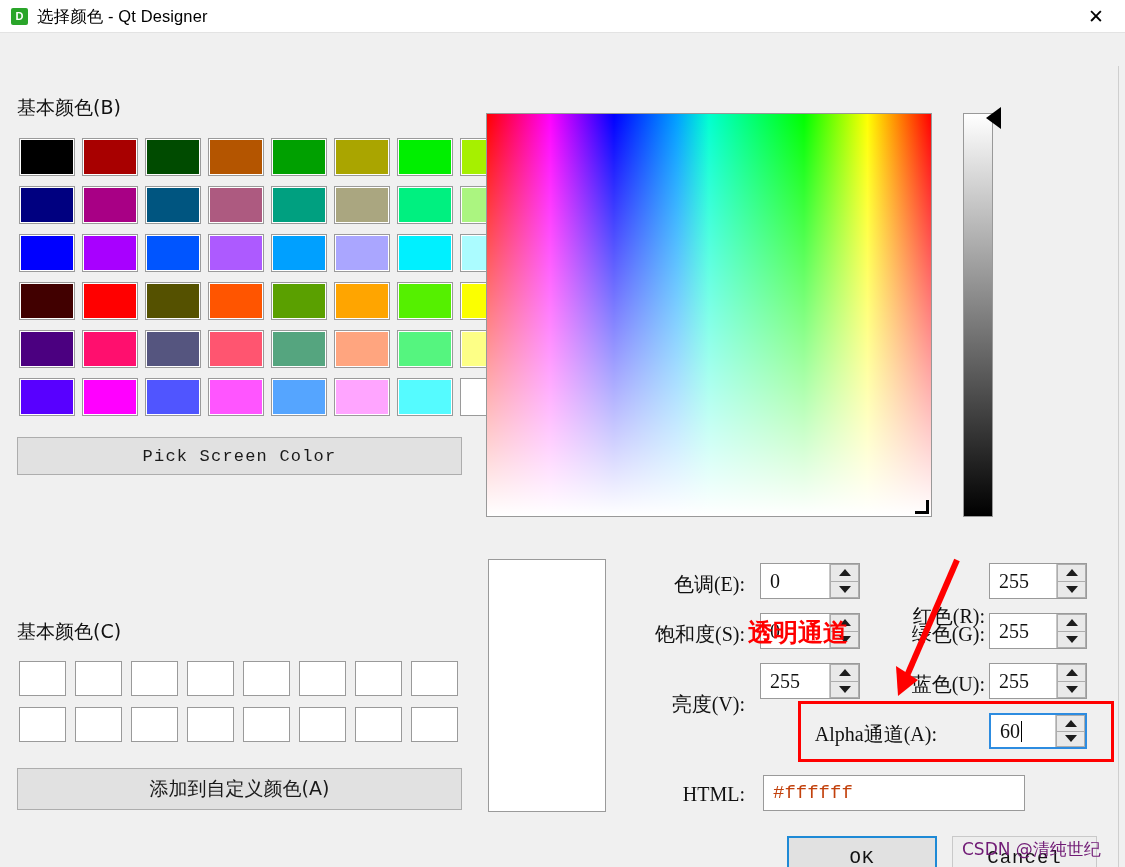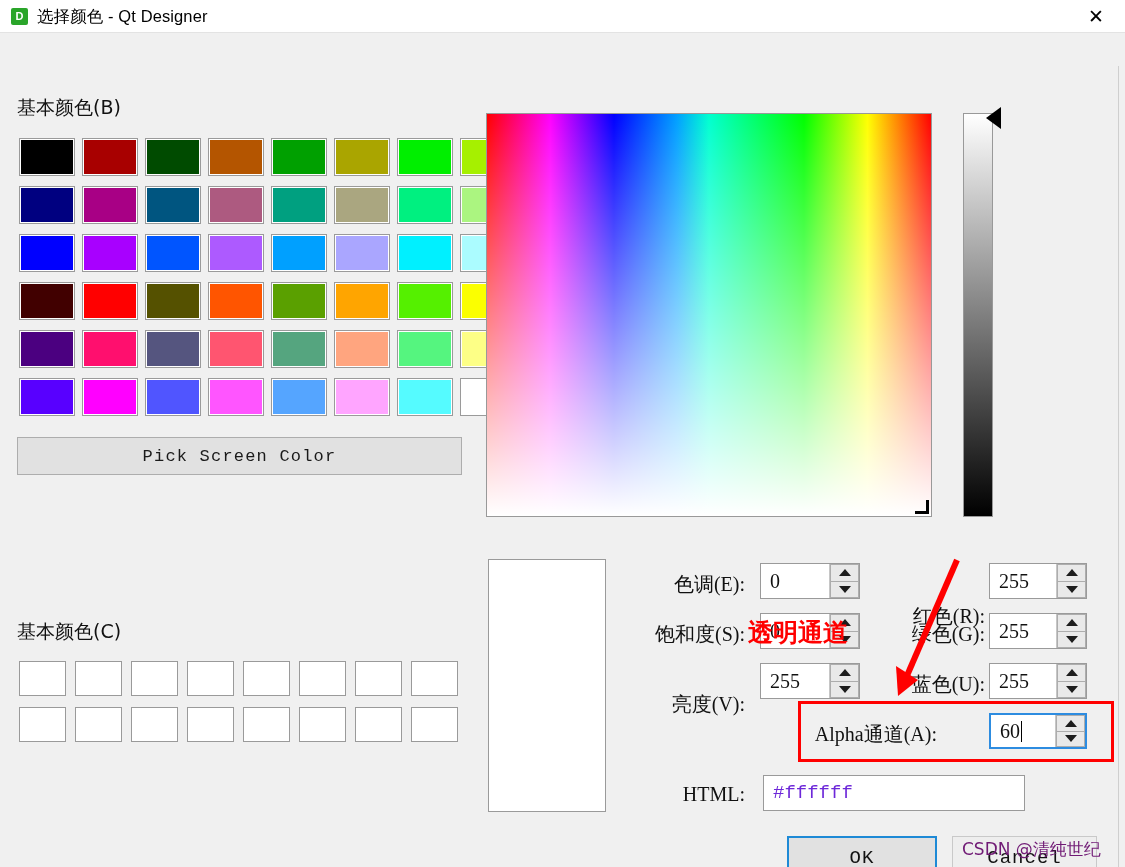--- a/index.html
+++ b/index.html
@@ -173,21 +173,21 @@
   .caret {
     display: inline-block; width: 1px; height: 21px;
     background: #000; margin-left: 1px;
   }
 
   
   .text-input {
     position: absolute; height: 36px;
     background: #ffffff; border: 1px solid #9a9a9a;
     display: flex; align-items: center; padding-left: 9px;
-    font-family: "Liberation Mono", monospace; font-size: 19px; color: #6d28d9;
+    font-family: "Liberation Mono", monospace; font-size: 19px; color: #c2410c;
   }
 
   
   .dlg-button {
     position: absolute; height: 43px;
     background: #e1e1e1; border: 1px solid #adadad;
     font-family: "Liberation Mono", monospace; font-size: 19px; color: #111;
     display: flex; align-items: center; justify-content: center;
     cursor: pointer; letter-spacing: 1px;
   }
@@ -297,20 +297,21 @@
       <div class="custom-swatch" style="background: rgb(255, 255, 255);"></div>
       <div class="custom-swatch" style="background: rgb(255, 255, 255);"></div>
       <div class="custom-swatch" style="background: rgb(255, 255, 255);"></div>
       <div class="custom-swatch" style="background: rgb(255, 255, 255);"></div>
       <div class="custom-swatch" style="background: rgb(255, 255, 255);"></div>
       <div class="custom-swatch" style="background: rgb(255, 255, 255);"></div>
       <div class="custom-swatch" style="background: rgb(255, 255, 255);"></div>
       <div class="custom-swatch" style="background: rgb(255, 255, 255);"></div>
     </div>
 
+  <div class="wide-button" id="add-custom-color">添加到自定义颜色(A)</div>
 
   <div id="sv-field">
     <div id="sv-cursor"></div>
   </div>
 
   <div id="value-slider"></div>
   <div id="value-arrow"></div>
 
   <div id="preview-swatch" style="background: rgb(255, 255, 255);"></div>
 

